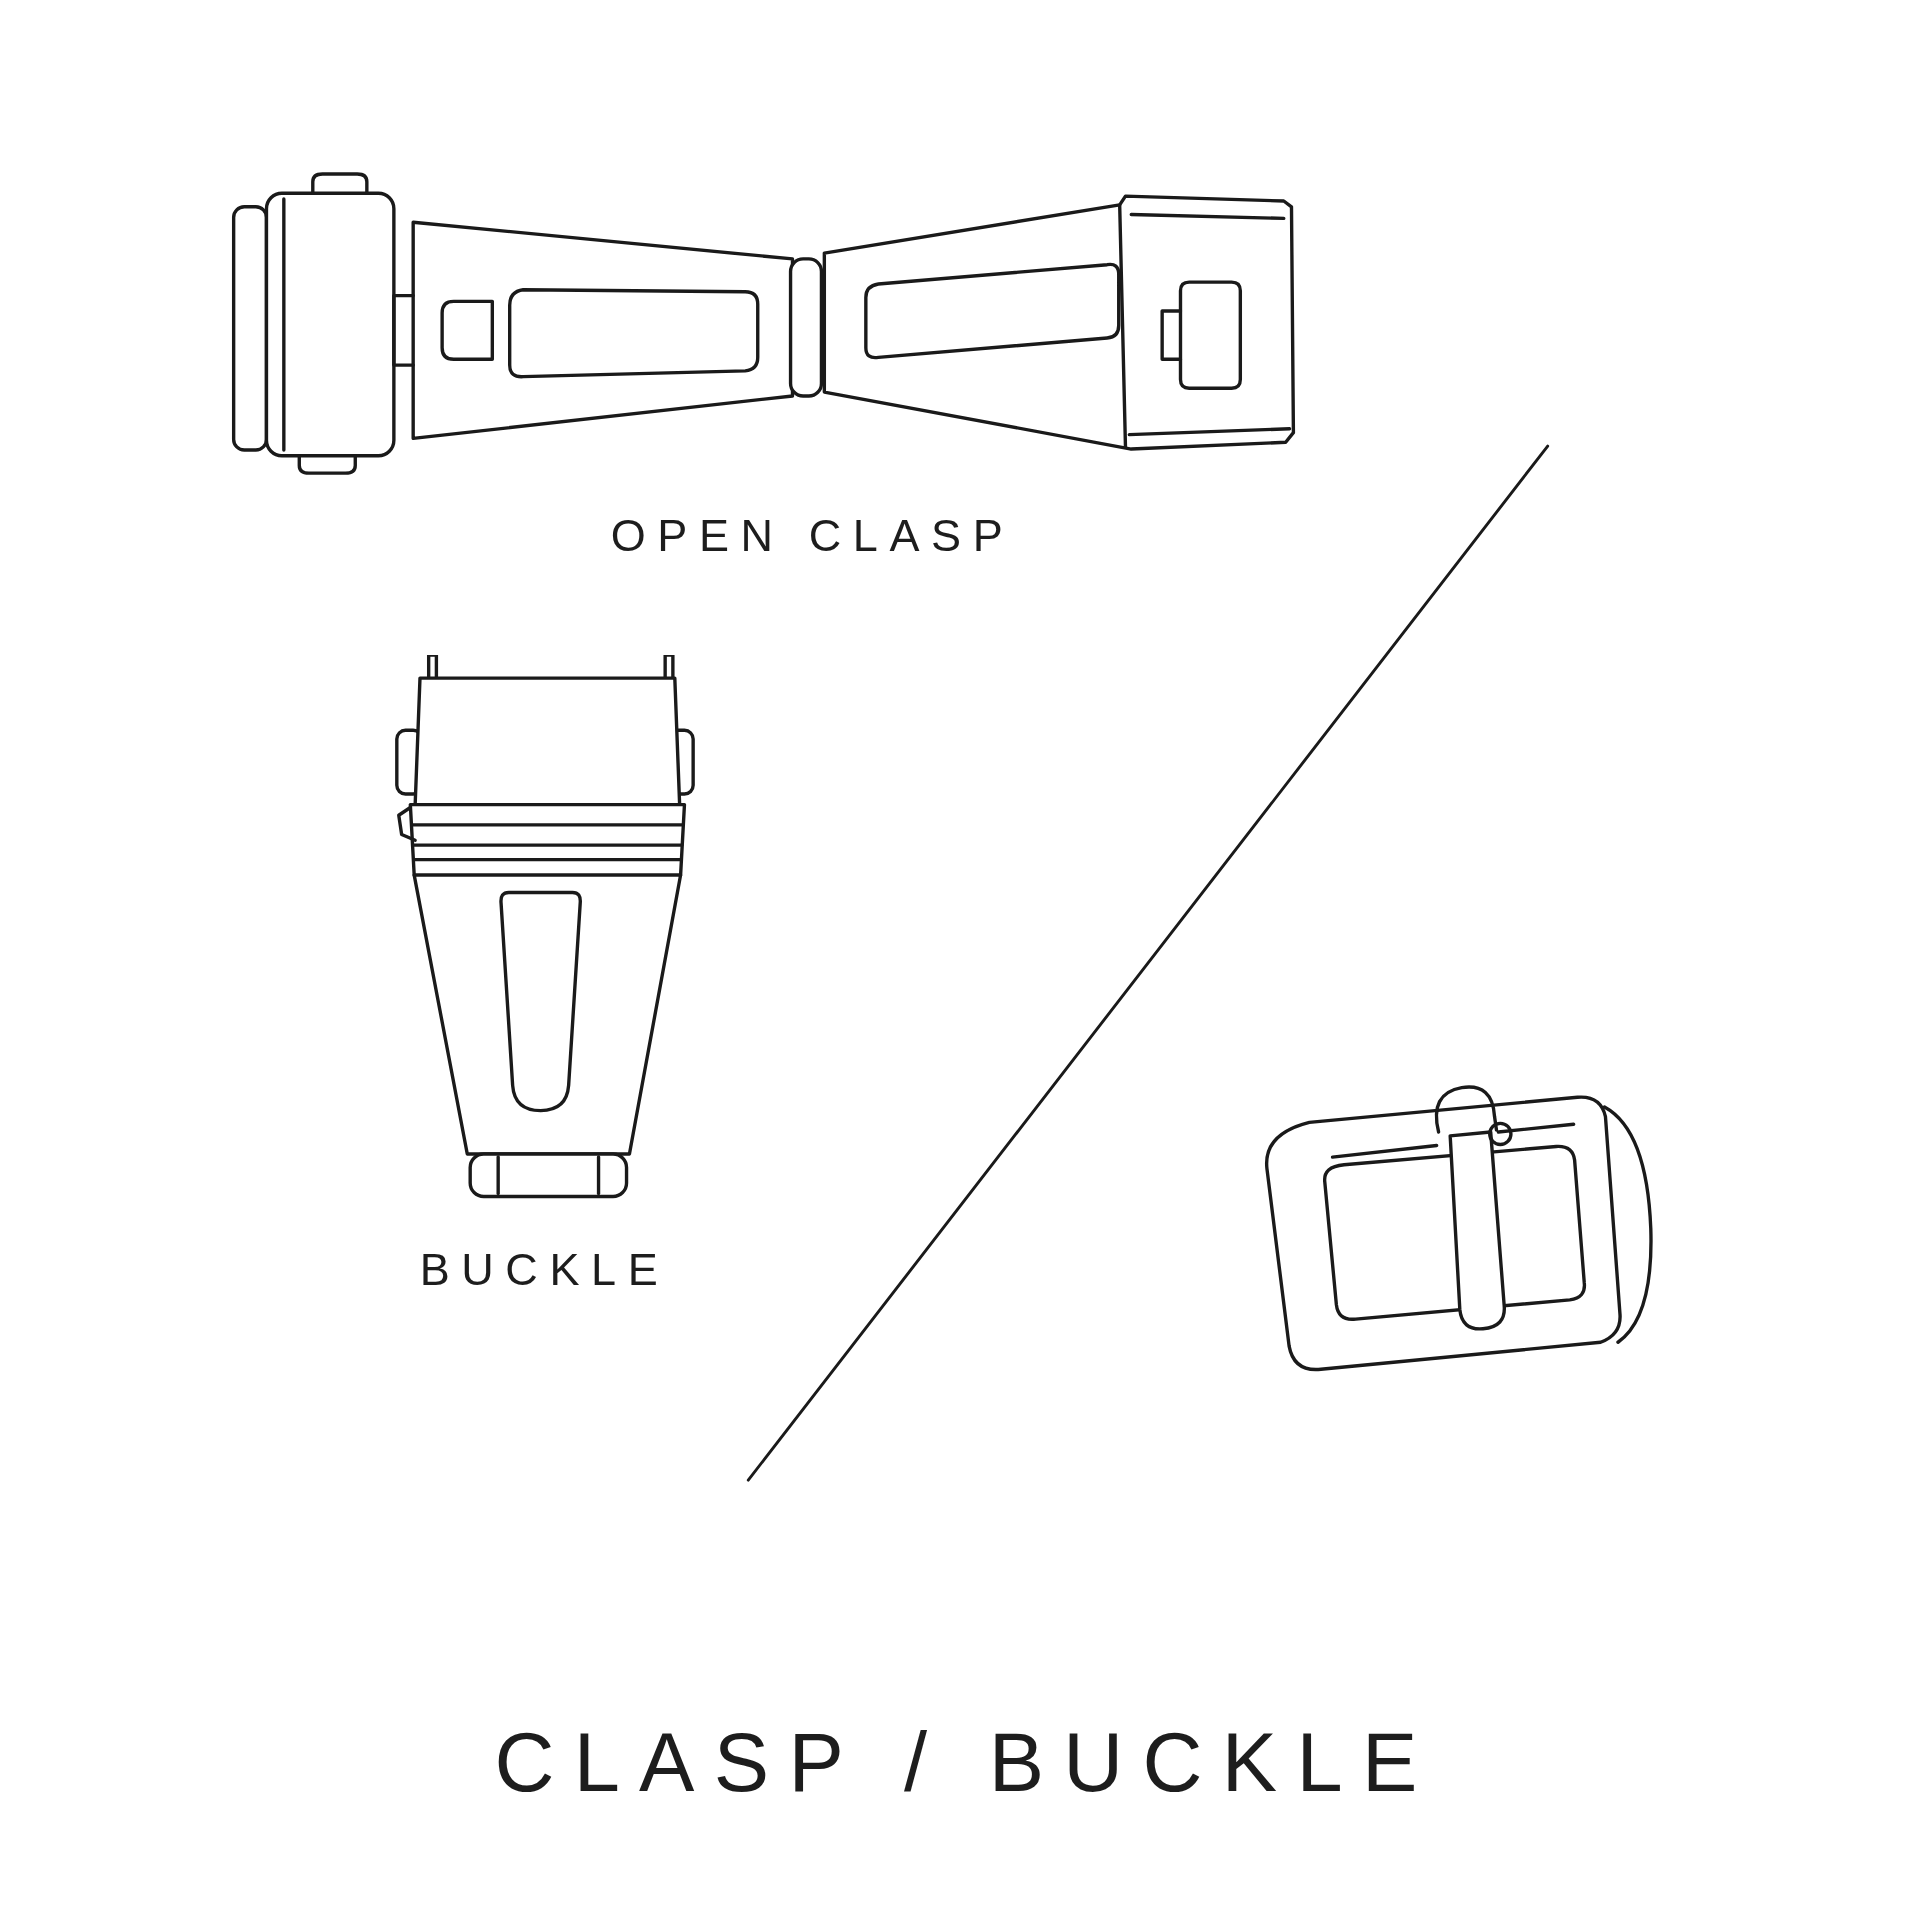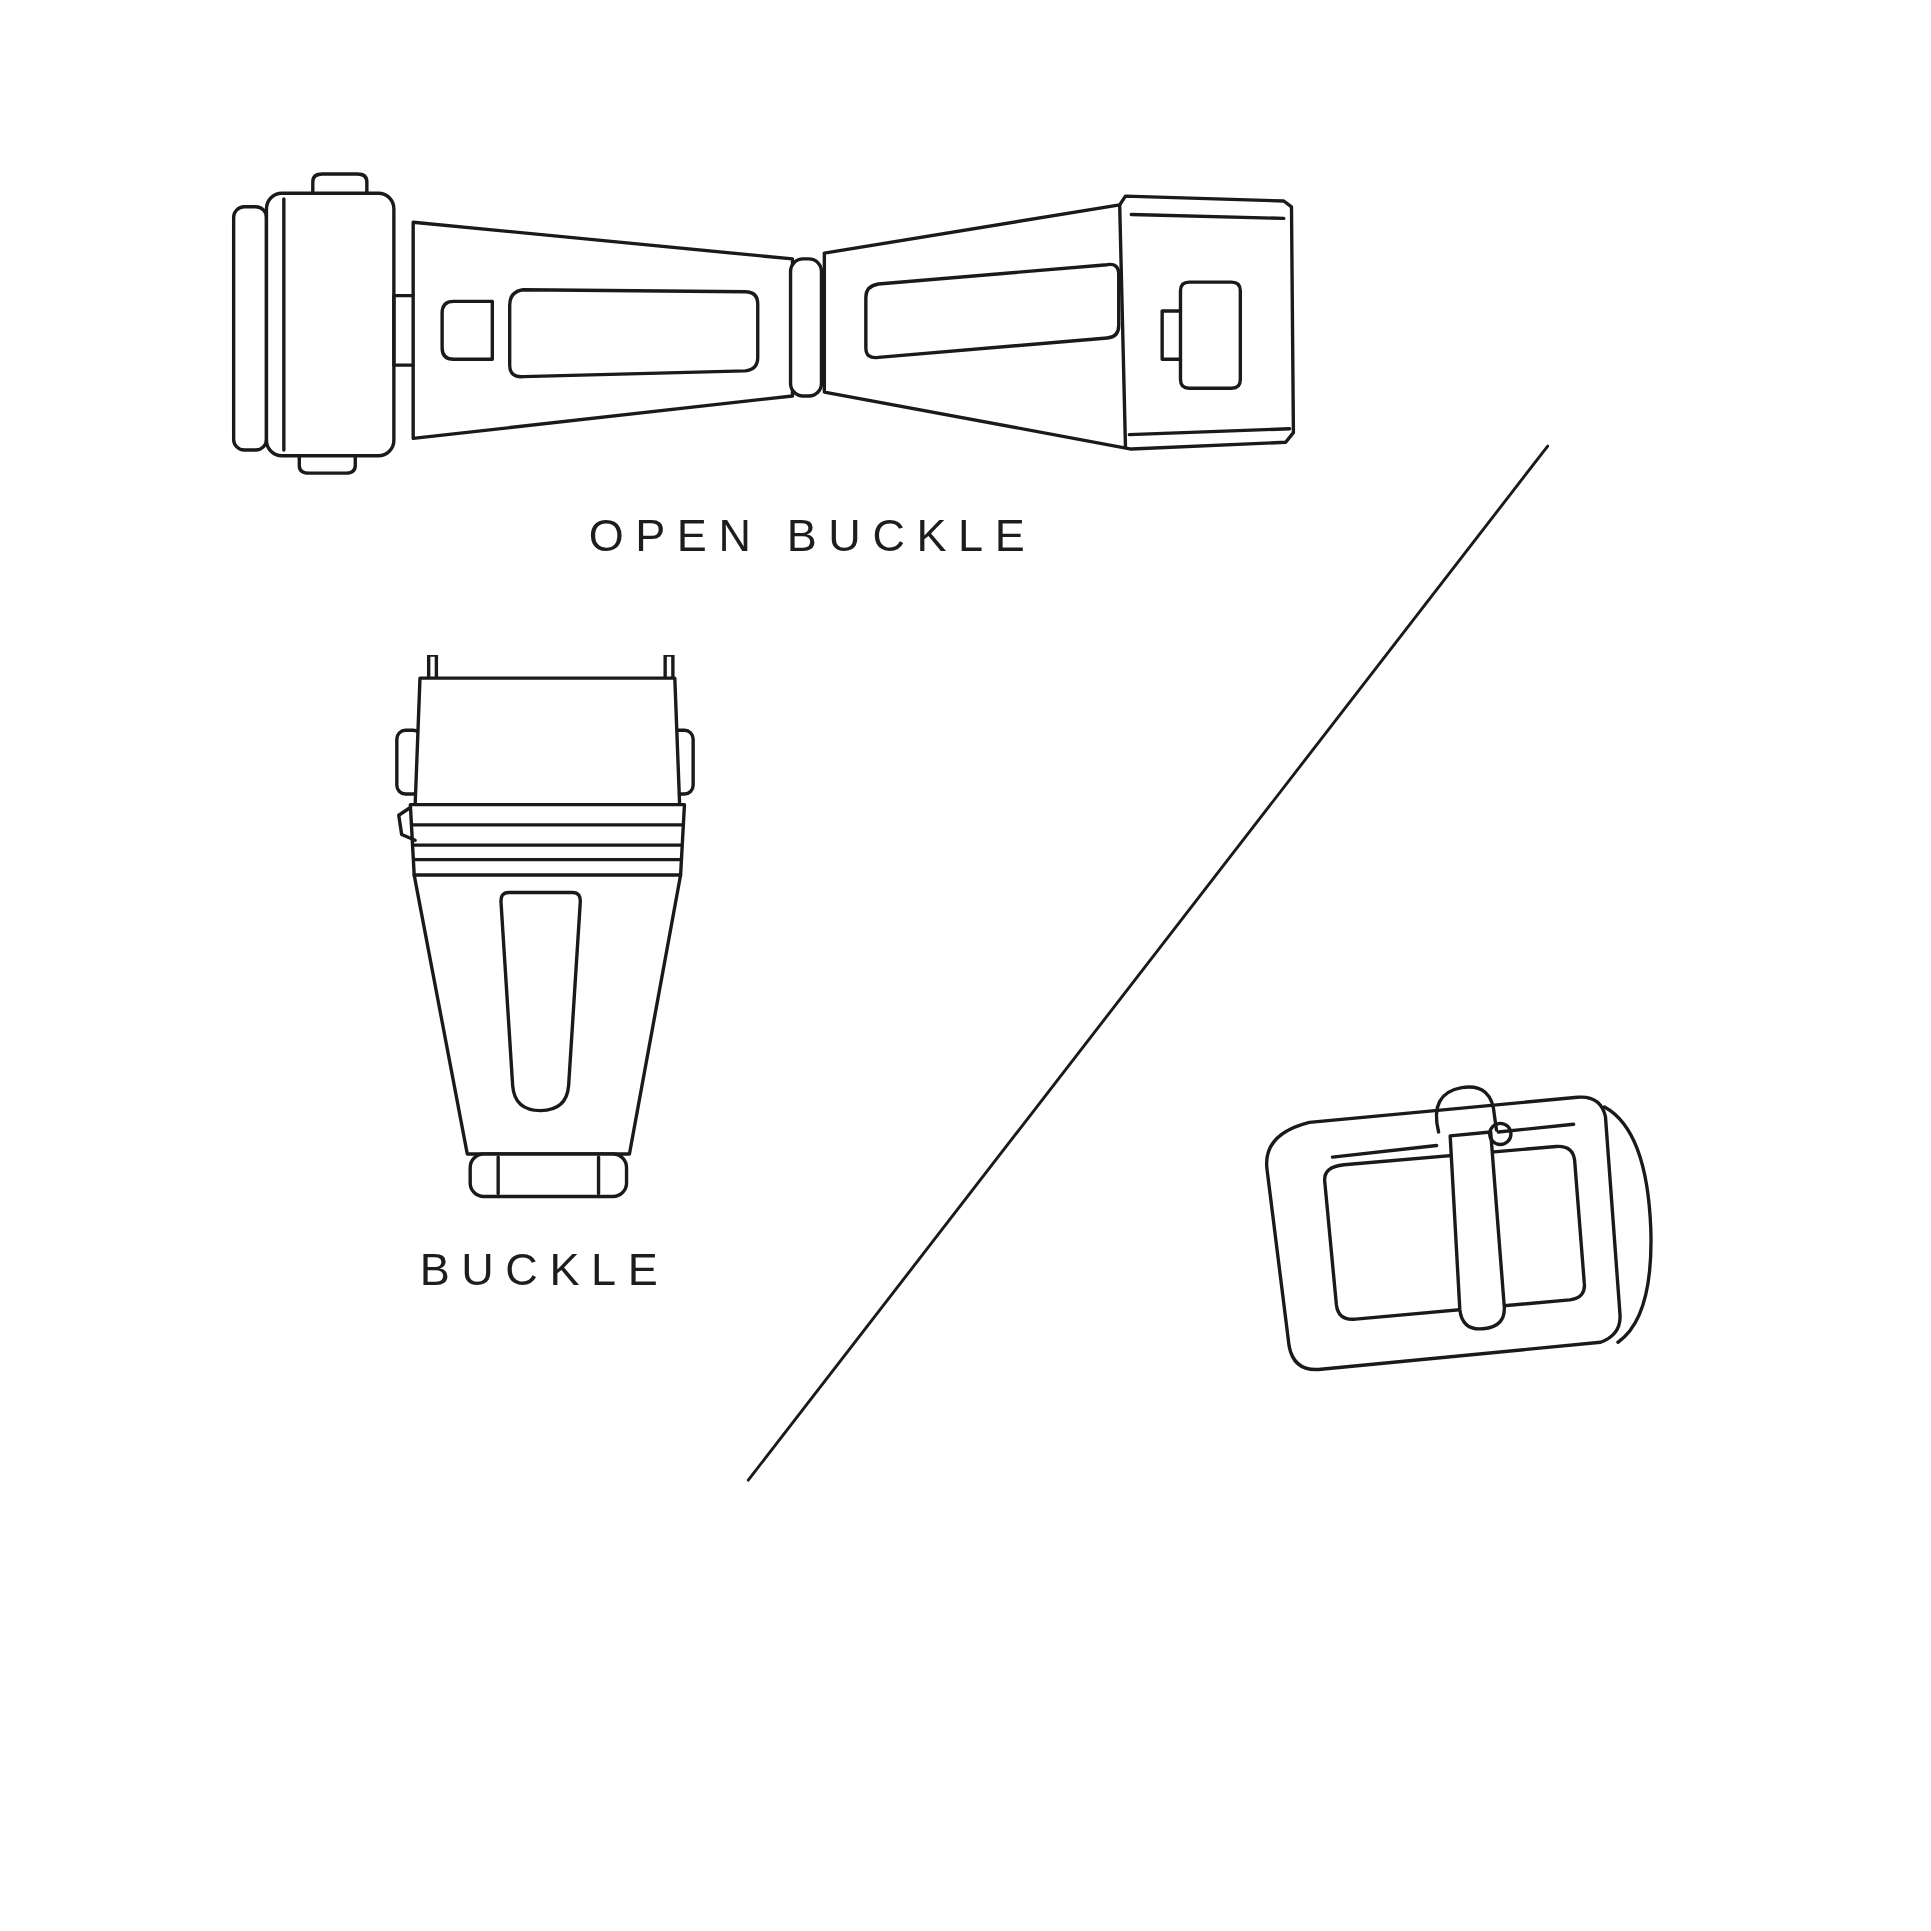--- a/index.html
+++ b/index.html
@@ -59,21 +59,21 @@
       <line x1="940" y1="50" x2="1098" y2="54" fill="none"></line>
       <line x1="938" y1="278" x2="1104" y2="272" fill="none"></line>
       <path d="M 678 122 Q 665 124 665 136 L 665 188 Q 665 200 678 198 L 915 178 Q 927 177 927 165 L 927 112 Q 927 100 915 102 Z" fill="none"></path>
       <path d="M 1000 120 L 1044 120 Q 1053 120 1053 129 L 1053 221 Q 1053 230 1044 230 L 1000 230 Q 991 230 991 221 L 991 129 Q 991 120 1000 120 Z" fill="none"></path>
       <path d="M 991 150 L 972 150 L 972 200 L 991 200" fill="none"></path>
 
       <rect x="587" y="96" width="32" height="142" rx="13"></rect>
     </g>
   </svg>
 
-  <div class="label" style="left:272px; top:510px; width:1081px;">OPEN BUCKLE</div>
+  <div class="label" style="left:272px; top:510px; width:1081px;">OPEN CLASP</div>
 
   <svg class="art" style="left:385px; top:655px;" width="319" height="555" viewBox="0 0 330 575">
     <g fill="#ffffff" stroke="#1a1a1a" stroke-width="3.5" stroke-linejoin="round" stroke-linecap="round">
       <rect x="45" y="0" width="8" height="28"></rect>
       <rect x="290" y="0" width="8" height="28"></rect>
       <rect x="12" y="78" width="26" height="66" rx="9"></rect>
       <rect x="293" y="78" width="26" height="66" rx="9"></rect>
       <path d="M 36 24 L 300 24 L 305 155 L 31 155 Z"></path>
       <path d="M 26 155 L 310 155 L 306 228 L 30 228 Z"></path>
       <path d="M 26 158 L 14 166 L 17 186 L 31 192" fill="none"></path>
@@ -100,15 +100,16 @@
       <path d="M 380 34 Q 424 58 428 160 Q 431 252 394 278"></path>
       <path d="M 110 94 L 330 75 Q 347 74 349 89 L 359 216 Q 361 232 344 234 L 122 254 Q 104 256 102 239 L 90 112 Q 88 96 110 94 Z"></path>
       <line x1="98" y1="86" x2="206" y2="74"></line>
       <line x1="270" y1="60" x2="348" y2="52"></line>
       <path d="M 208 60 Q 198 20 232 14 Q 264 9 266 44 L 268 58"></path>
       <path fill="#ffffff" d="M 220 64 L 262 60 L 276 240 Q 278 262 254 264 Q 232 266 230 244 Z"></path>
       <circle cx="272" cy="62" r="11"></circle>
     </g>
   </svg>
 
+  <div class="title">CLASP / BUCKLE</div>
 
 </div>
 
 
 </body></html>

